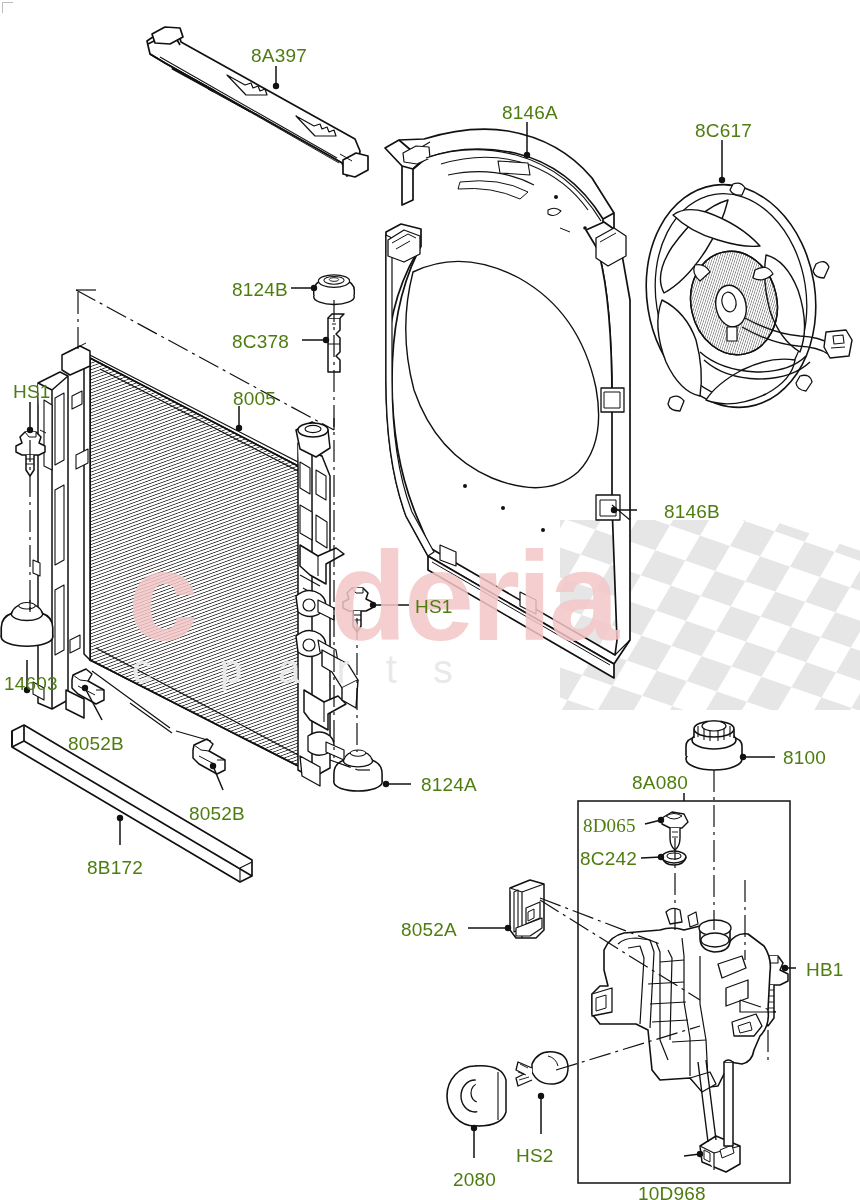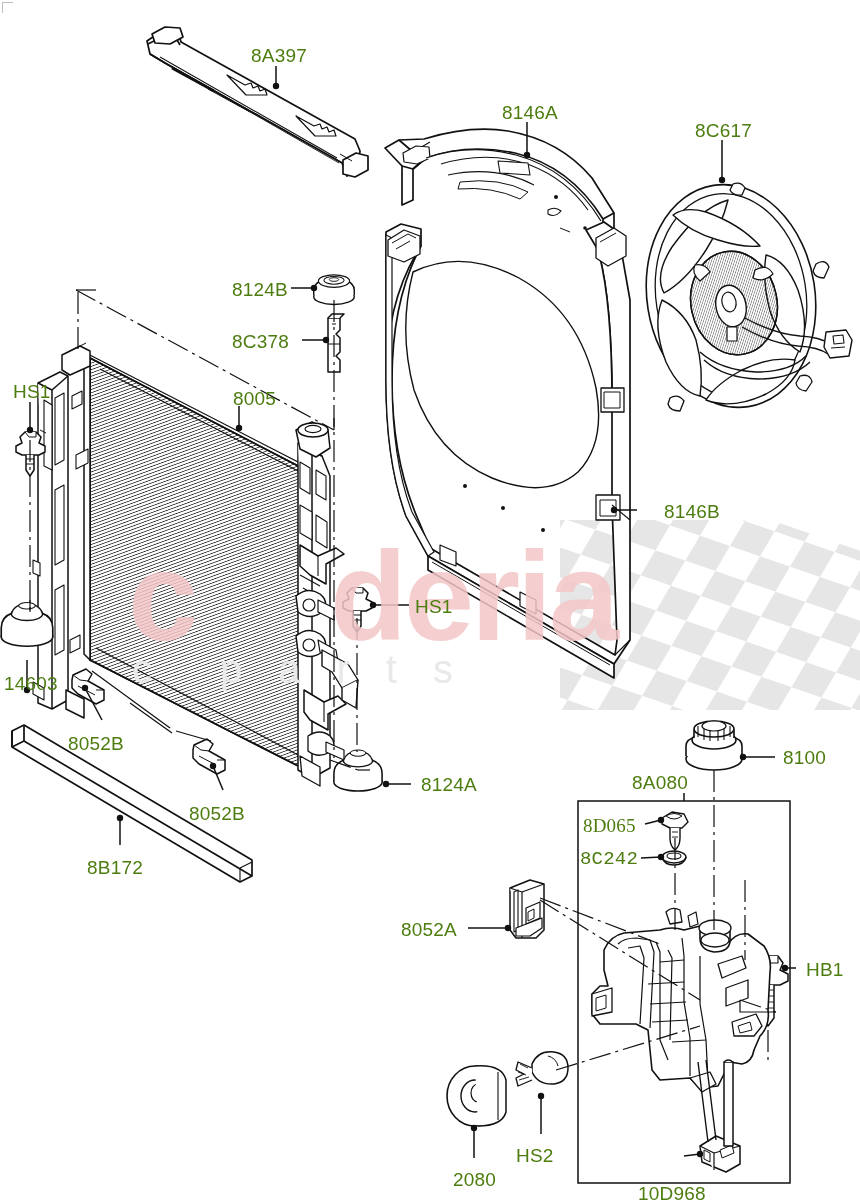--- a/index.html
+++ b/index.html
@@ -509,20 +509,20 @@
   <div class="lbl" style="left:664px; top:501px;text-align:right;">8146B</div>
   <div class="lbl" style="left:415px; top:596px;">HS1</div>
   <div class="lbl" style="left:4px;   top:673px;">14603</div>
   <div class="lbl" style="left:68px;  top:733px;">8052B</div>
   <div class="lbl" style="left:189px; top:803px;">8052B</div>
   <div class="lbl" style="left:87px;  top:857px;">8B172</div>
   <div class="lbl" style="left:421px; top:774px;">8124A</div>
   <div class="lbl" style="left:632px; top:772px;">8A080</div>
   <div class="lbl" style="left:783px; top:747px;">8100</div>
   <div class="lbl" style="left:583px; top:815px;font-family:Liberation Serif, serif;">8D065</div>
-  <div class="lbl" style="left:580px; top:848px;font-family:Liberation Mono, monospace;">8C242</div>
+  <div class="lbl" style="left:580px; top:848px;">8C242</div>
   <div class="lbl" style="left:401px; top:919px;">8052A</div>
   <div class="lbl" style="left:806px; top:959px;">HB1</div>
   <div class="lbl" style="left:516px; top:1145px;">HS2</div>
   <div class="lbl" style="left:453px; top:1169px;">2080</div>
   <div class="lbl" style="left:638px; top:1151px;margin-top:32px;">10D968</div>
 
 </div>
 
 </body></html>

